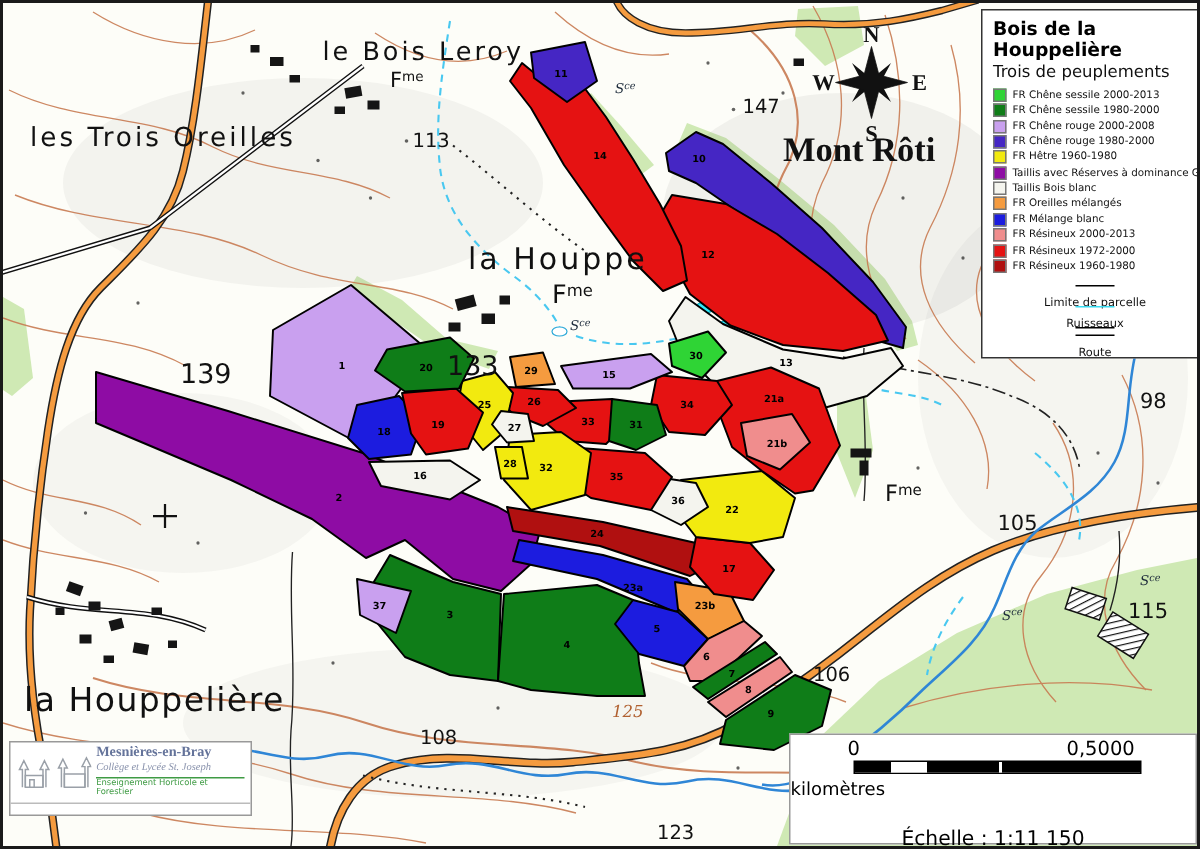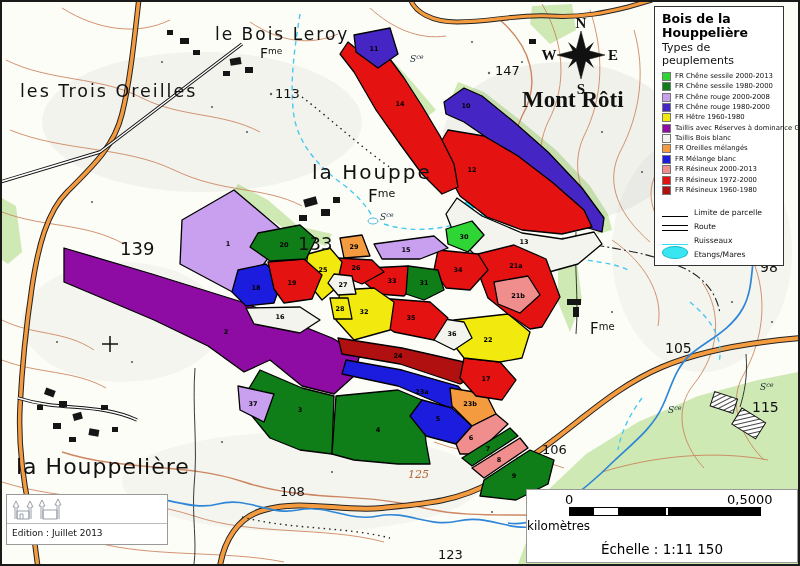--- a/index.html
+++ b/index.html
@@ -1,45 +1,45 @@
 <!DOCTYPE html>
 <html><head>
 <meta charset="utf-8">
 <style>
   html,body{margin:0;padding:0;background:#888;}
   #stage{position:relative;width:800px;height:566px;background:#fdfdf8;border:2px solid #1a1a1a;
          box-sizing:border-box;overflow:hidden;font-family:"DejaVu Sans",sans-serif;}
   #basemap{position:absolute;left:0;top:0;}
   
-  #legend{position:absolute;left:652px;top:4px;width:130px;background:#fff;border:1px solid #333;
+  #legend{position:absolute;left:652px;top:4px;width:146px;background:#fff;border:1px solid #333;
           padding:5px 1px 6px 7px;box-sizing:border-box;}
   #legend .t{font-size:12.5px;font-weight:bold;color:#000;line-height:1.15;}
   #legend .st{font-size:11px;color:#111;margin-bottom:5px;}
   .li{display:flex;gap:4px;height:10.4px;}
   .li .sw{width:7px;height:7px;border:1px solid #777;flex:0 0 auto;}
   .li .lb{font-size:6.9px;color:#111;white-space:nowrap;}
   #lsyms{margin-top:7px;}
-  .ls{display:flex;align-items:flex-end;gap:6px;height:14px;}
+  .ls{display:flex;align-items:center;gap:6px;height:14px;flex-direction:column;}
   .ls .ic{width:26px;flex:0 0 auto;display:flex;align-items:center;justify-content:center;}
   .ls .lb{font-size:7.6px;color:#111;}
   .ic-line{width:26px;height:0;border-top:1.6px solid #000;}
   .ic-route{width:26px;height:4px;border-top:1.6px solid #000;border-bottom:1.6px solid #000;}
   .ic-stream{width:26px;height:0;border-top:1.8px solid #38dcf2;}
   .ic-pond{width:24px;height:11px;background:#38e6f2;border:1px solid #13b9cc;border-radius:50%;}
   
   #scalebox{position:absolute;left:524px;top:487px;width:272px;height:74px;background:#fff;
             border:1px solid #999;box-sizing:border-box;}
   #nums{position:relative;height:17px;font-size:13px;color:#000;}
   #n0{position:absolute;left:38px;top:2px;}
-  #n1{position:absolute;left:200px;top:2px;}
+  #n1{position:absolute;left:184px;top:2px;}
   #sbar{margin-left:42px;width:190px;height:7px;border:1px solid #000;display:flex;}
   #sbar div{height:100%;}
   .sb-b{background:#000;} .sb-w{background:#fff;}
   #units{font-size:12px;margin-top:3px;color:#000;}
-  #ratio{text-align:center;font-size:13.5px;margin-top:8px;color:#000;}
+  #ratio{text-align:center;font-size:13.5px;margin-top:18px;color:#000;}
   
   #credits{position:absolute;left:4px;top:492px;width:162px;background:#fff;border:1px solid #999;
            box-sizing:border-box;}
   #crow{display:flex;align-items:center;gap:3px;padding:2px 4px;border-bottom:1px solid #bbb;}
   #ctxt{line-height:1.12;}
   #cname{font-family:"Liberation Serif",serif;font-size:9.5px;color:#64739a;font-weight:bold;}
   #cschool{font-family:"Liberation Serif",serif;font-style:italic;font-size:7px;color:#8a93ad;}
   #ctag{font-size:5.6px;color:#3f9b44;border-top:1px solid #3f9b44;display:inline-block;margin-top:1px;}
   #cedit{padding:3px 5px 4px 5px;font-size:9px;color:#111;line-height:1.4;}
   
@@ -309,21 +309,21 @@
     <text x="406" y="476" font-size="11" font-style="italic" fill="#b06030" font-family="DejaVu Serif,serif">125</text>
     <text class="sce" x="408" y="60"><tspan>S</tspan><tspan dy="-3" font-size="6.5">ce</tspan></text>
     <text class="sce" x="378" y="218"><tspan>S</tspan><tspan dy="-3" font-size="6.5">ce</tspan></text>
     <text class="sce" x="758" y="388"><tspan>S</tspan><tspan dy="-3" font-size="6.5">ce</tspan></text>
     <text class="sce" x="666" y="411"><tspan>S</tspan><tspan dy="-3" font-size="6.5">ce</tspan></text>
   </g>
 </svg>
 
 <div id="legend">
   <div class="t">Bois de la Houppelière</div>
-  <div class="st">Types de peuplements</div>
+  <div class="st">Trois de peuplements</div>
   <div id="legend-items">
     <div class="li">
           <span class="sw" style="background: rgb(47, 212, 53);"></span>
           <span class="lb">FR Chêne sessile 2000-2013</span>
         </div>
     <div class="li">
           <span class="sw" style="background: rgb(15, 125, 24);"></span>
           <span class="lb">FR Chêne sessile 1980-2000</span>
         </div>
     <div class="li">
@@ -369,35 +369,29 @@
   </div>
   <div id="lsyms">
     <div class="ls">
           <span class="ic">
             <span class="ic-line"></span>
           </span>
           <span class="lb">Limite de parcelle</span>
         </div>
     <div class="ls">
           <span class="ic">
+            <span class="ic-stream"></span>
+          </span>
+          <span class="lb">Ruisseaux</span>
+        </div>
+    <div class="ls">
+          <span class="ic">
             <span class="ic-route"></span>
           </span>
           <span class="lb">Route</span>
-        </div>
-    <div class="ls">
-          <span class="ic">
-            <span class="ic-stream"></span>
-          </span>
-          <span class="lb">Ruisseaux</span>
-        </div>
-    <div class="ls">
-          <span class="ic">
-            <span class="ic-pond"></span>
-          </span>
-          <span class="lb">Etangs/Mares</span>
         </div>
   </div>
 </div>
 
 <div id="scalebox">
   <div id="nums">
     <span id="n0">0</span>
     <span id="n1">0,5000</span>
   </div>
   <div id="sbar">
@@ -421,19 +415,23 @@
             <path d="M9,22 L9,17 L12,17 L12,22"></path>
       </g>
     </svg>
     <svg width="24" height="24" viewBox="0 0 24 24">
       <g stroke="#9aa0a8" fill="none" stroke-width="1">
         <path d="M3,22 L3,9 L1,9 L4,3 L7,9 L5,9 L5,22"></path>
         <path d="M5,13 L19,13 L19,22 L5,22 Z"></path>
             <path d="M19,22 L19,8 L17,8 L20,2 L23,8 L21,8 L21,22"></path>
       </g>
     </svg>
+    <div id="ctxt">
+      <div id="cname">Mesnières-en-Bray</div>
+      <div id="cschool">Collège et Lycée St. Joseph</div>
+      <div id="ctag">Enseignement Horticole et Forestier</div>
+    </div>
   </div>
   <div id="cedit">
-    <div>Edition : Juillet 2013</div>
   </div>
 </div>
 
 </div>
 
 </body></html>

